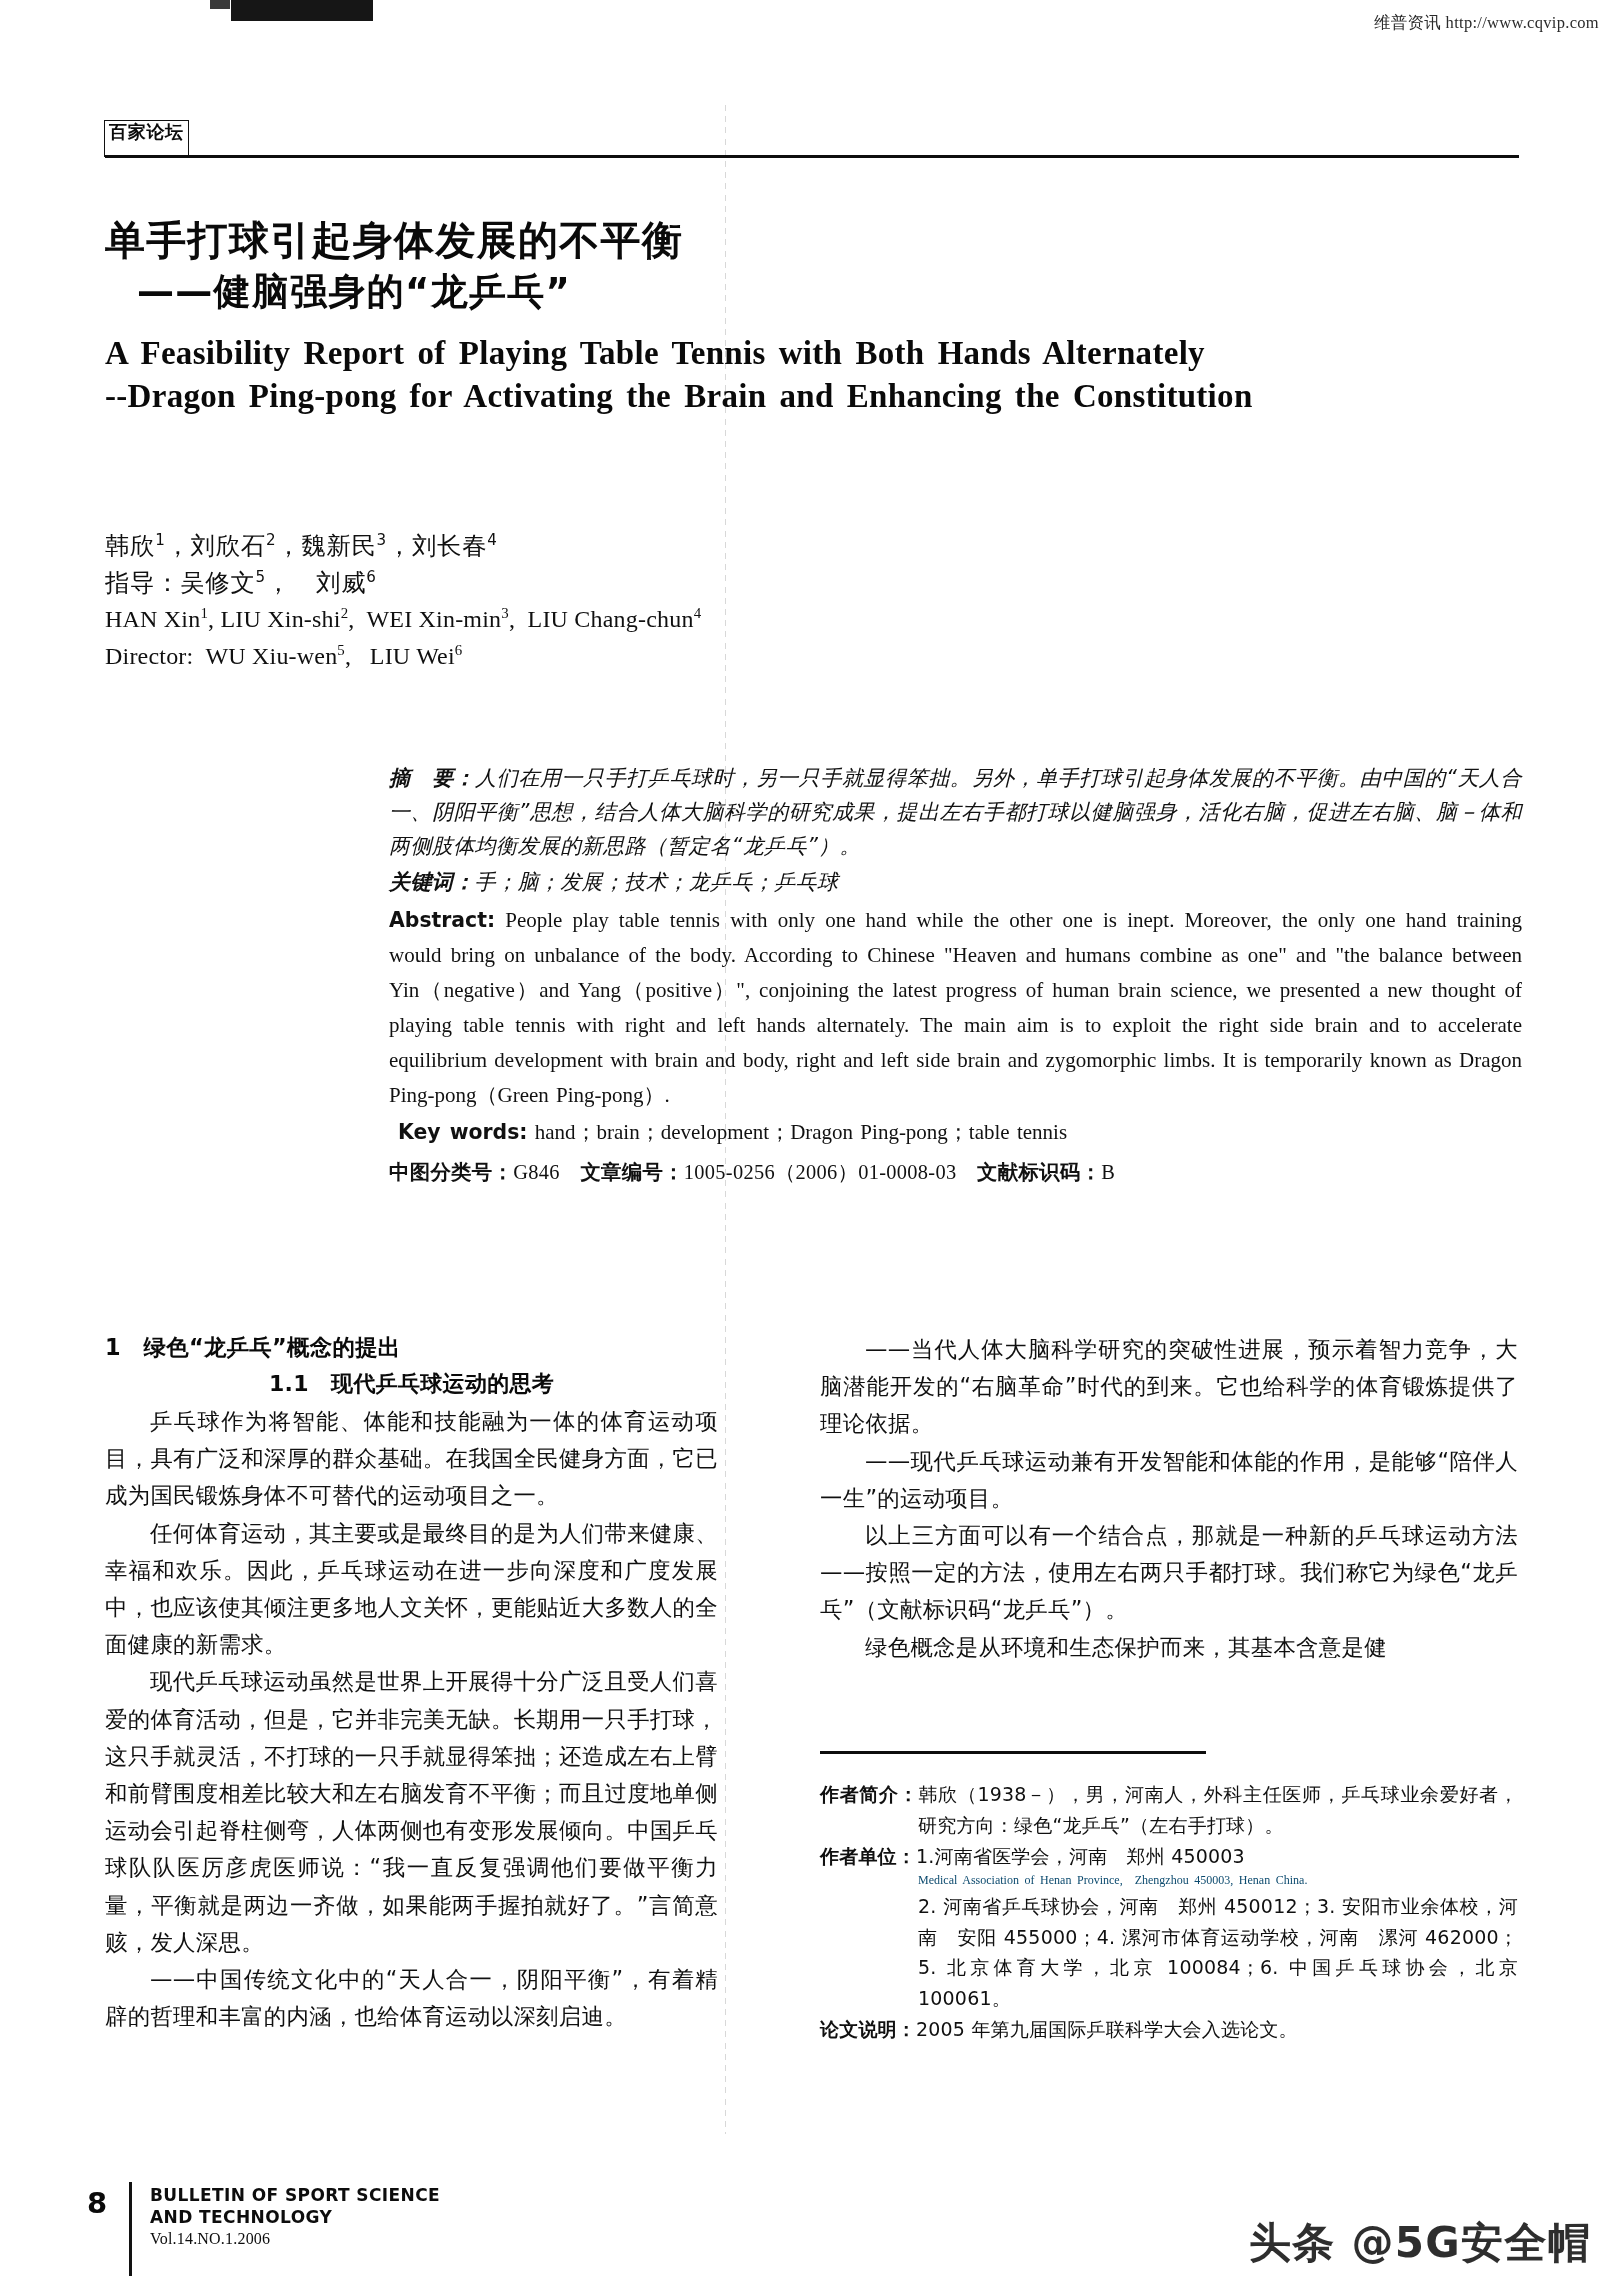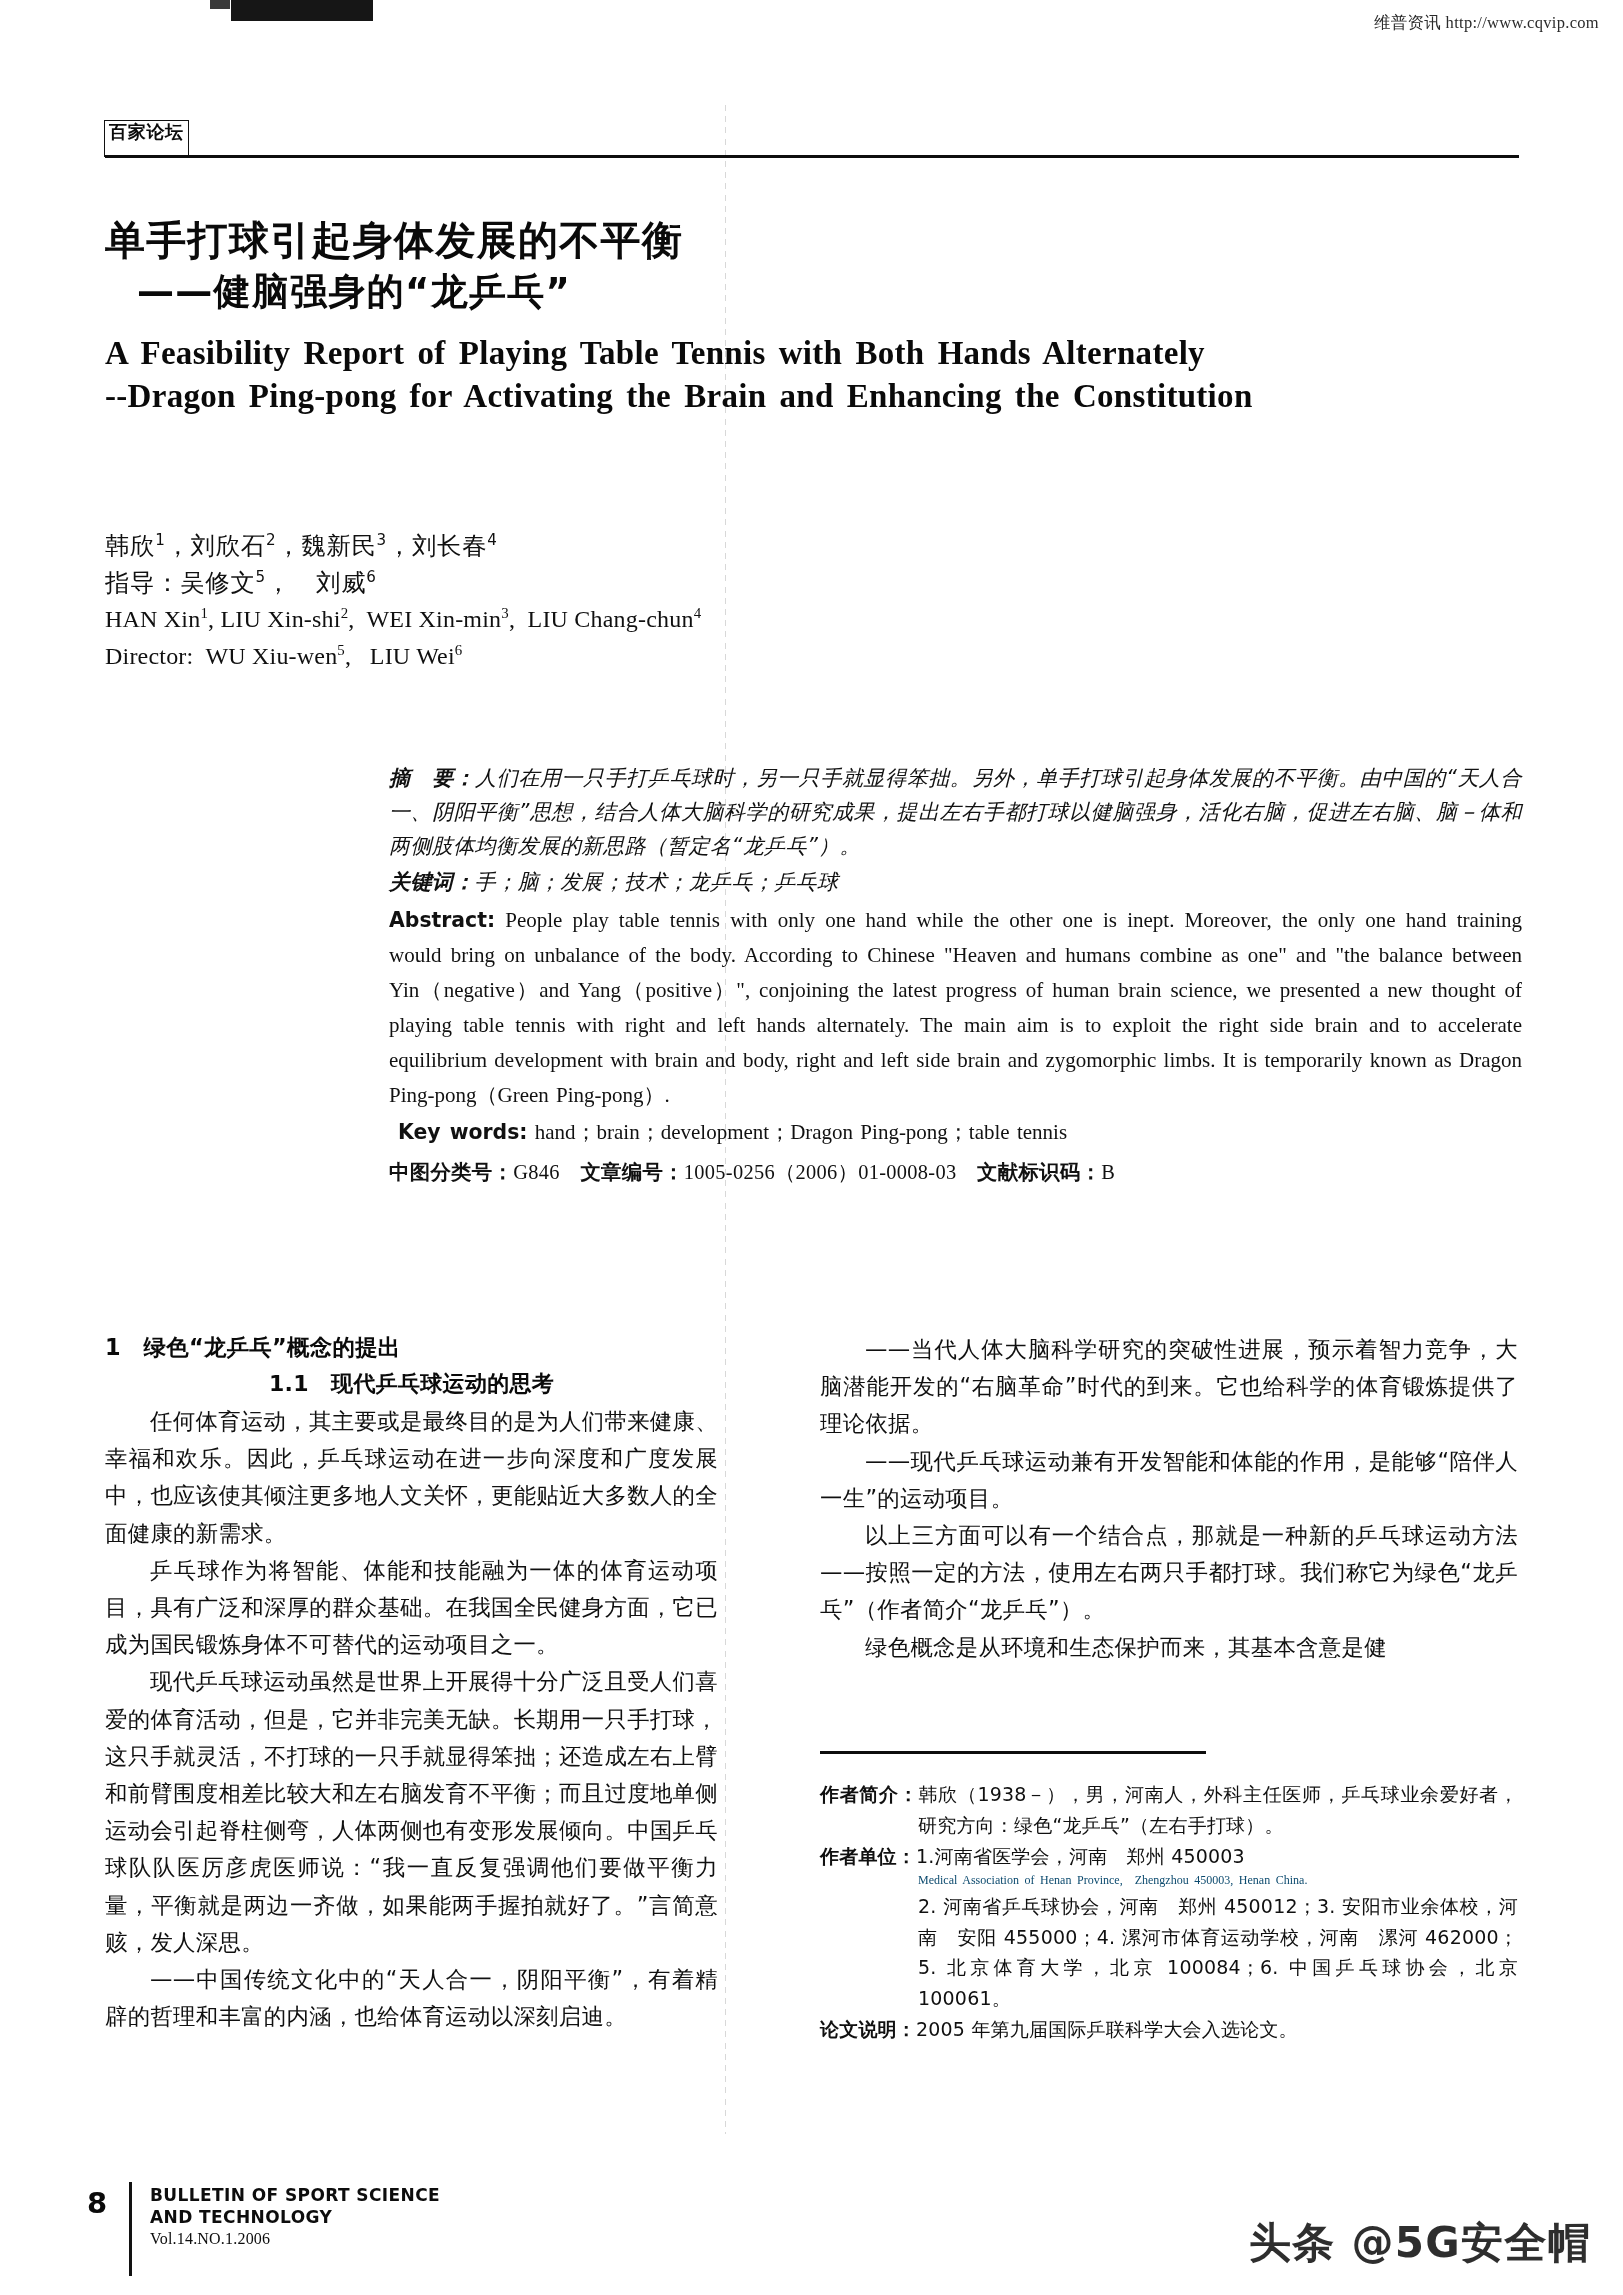--- a/index.html
+++ b/index.html
@@ -359,30 +359,30 @@
     <div class="abs-cn"><b>摘　要：</b><span>人们在用一只手打乒乓球时，另一只手就显得笨拙。另外，单手打球引起身体发展的不平衡。由中国的“天人合一、阴阳平衡”思想，结合人体大脑科学的研究成果，提出左右手都打球以健脑强身，活化右脑，促进左右脑、脑－体和两侧肢体均衡发展的新思路（暂定名“龙乒乓”）。</span></div>
     <div class="kw-cn"><b>关键词：</b><span>手；脑；发展；技术；龙乒乓；乒乓球</span></div>
     <div class="abs-en"><b>Abstract:</b> <span>People play table tennis with only one hand while the other one is inept. Moreover, the only one hand training would bring on unbalance of the body. According to Chinese "Heaven and humans combine as one" and "the balance between Yin（negative）and Yang（positive）", conjoining the latest progress of human brain science, we presented a new thought of playing table tennis with right and left hands alternately. The main aim is to exploit the right side brain and to accelerate equilibrium development with brain and body, right and left side brain and zygomorphic limbs. It is temporarily known as Dragon Ping-pong（Green Ping-pong）.</span></div>
     <div class="kw-en"><b>Key words:</b> <span>hand；brain；development；Dragon Ping-pong；table tennis</span></div>
     <div class="clc"><b>中图分类号：</b><span class="serifnum">G846</span>　<b>文章编号：</b><span class="serifnum">1005-0256（2006）01-0008-03</span>　<b>文献标识码：</b><span class="serifnum">B</span></div>
   </div>
 
   <div class="col-left">
     <div class="h1">1　绿色“龙乒乓”概念的提出</div>
     <div class="h2">1.1　现代乒乓球运动的思考</div>
+    <p class="p">乒乓球作为将智能、体能和技能融为一体的体育运动项目，具有广泛和深厚的群众基础。在我国全民健身方面，它已成为国民锻炼身体不可替代的运动项目之一。</p>
     <p class="p">任何体育运动，其主要或是最终目的是为人们带来健康、幸福和欢乐。因此，乒乓球运动在进一步向深度和广度发展中，也应该使其倾注更多地人文关怀，更能贴近大多数人的全面健康的新需求。</p>
-    <p class="p">乒乓球作为将智能、体能和技能融为一体的体育运动项目，具有广泛和深厚的群众基础。在我国全民健身方面，它已成为国民锻炼身体不可替代的运动项目之一。</p>
     <p class="p">现代乒乓球运动虽然是世界上开展得十分广泛且受人们喜爱的体育活动，但是，它并非完美无缺。长期用一只手打球，这只手就灵活，不打球的一只手就显得笨拙；还造成左右上臂和前臂围度相差比较大和左右脑发育不平衡；而且过度地单侧运动会引起脊柱侧弯，人体两侧也有变形发展倾向。中国乒乓球队队医厉彦虎医师说：“我一直反复强调他们要做平衡力量，平衡就是两边一齐做，如果能两手握拍就好了。”言简意赅，发人深思。</p>
     <p class="p">——中国传统文化中的“天人合一，阴阳平衡”，有着精辟的哲理和丰富的内涵，也给体育运动以深刻启迪。</p>
   </div>
 
   <div class="col-right">
     <p class="p">——当代人体大脑科学研究的突破性进展，预示着智力竞争，大脑潜能开发的“右脑革命”时代的到来。它也给科学的体育锻炼提供了理论依据。</p>
     <p class="p">——现代乒乓球运动兼有开发智能和体能的作用，是能够“陪伴人一生”的运动项目。</p>
-    <p class="p">以上三方面可以有一个结合点，那就是一种新的乒乓球运动方法——按照一定的方法，使用左右两只手都打球。我们称它为绿色“龙乒乓”（作者简介“龙乒乓”）。</p>
+    <p class="p">以上三方面可以有一个结合点，那就是一种新的乒乓球运动方法——按照一定的方法，使用左右两只手都打球。我们称它为绿色“龙乒乓”（文献标识码“龙乒乓”）。</p>
     <p class="p">绿色概念是从环境和生态保护而来，其基本含意是健</p>
   </div>
 
   <div class="footnote-rule"></div>
   <div class="footnote">
     <div class="fn-line fn-hang"><b>作者简介：</b><span>韩欣（1938－），男，河南人，外科主任医师，乒乓球业余爱好者，研究方向：绿色“龙乒乓”（左右手打球）。</span></div>
     <div class="fn-line fn-hang"><b>作者单位：</b><span>1.河南省医学会，河南　郑州 450003</span></div>
     <div class="fn-en">Medical Association of Henan Province,　Zhengzhou 450003, Henan China.</div>
     <div class="fn-line fn-indent">2. 河南省乒乓球协会，河南　郑州 450012；3. 安阳市业余体校，河南　安阳 455000；4. 漯河市体育运动学校，河南　漯河 462000；5. 北京体育大学，北京 100084；6. 中国乒乓球协会，北京 100061。</div>
     <div class="fn-line fn-hang"><b>论文说明：</b><span>2005 年第九届国际乒联科学大会入选论文。</span></div>

